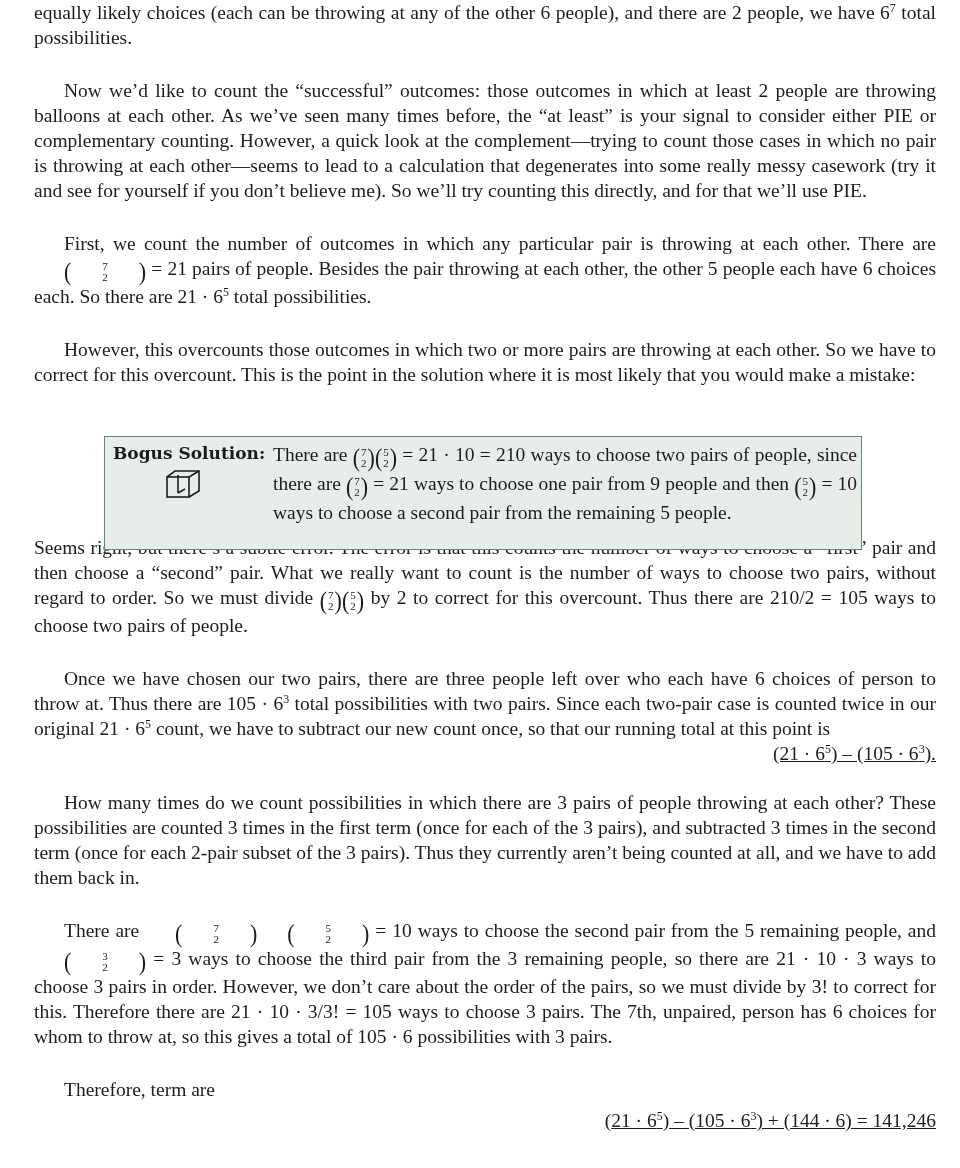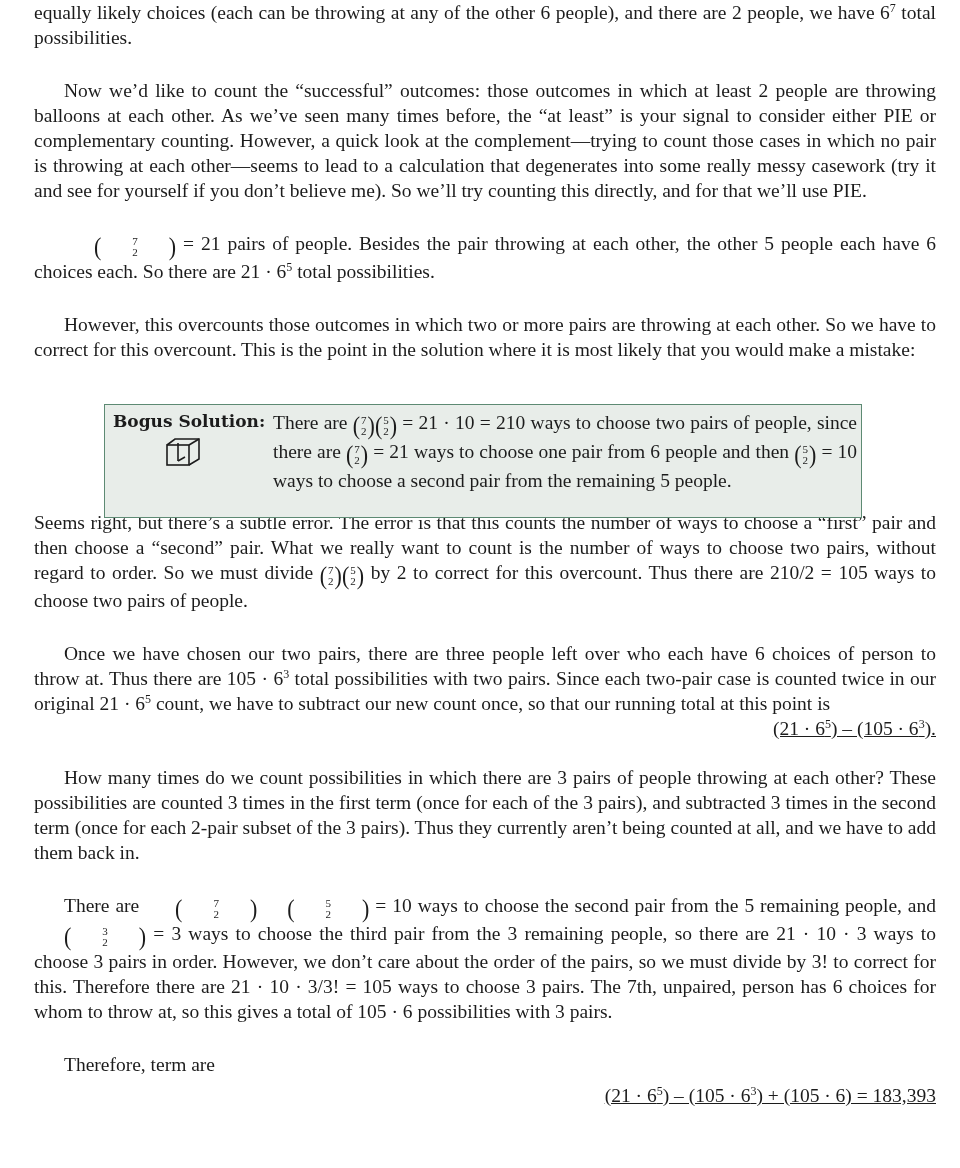--- a/index.html
+++ b/index.html
@@ -7,34 +7,34 @@
          font-family: "Liberation Serif", "DejaVu Serif", serif; color: #1c1c1c; }
   .page { position: absolute; left: 34px; top: 0; width: 902px; font-size: 19.5px; line-height: 25px; text-align: justify; }
   p { margin: 0; }
   .indent { text-indent: 30px; }
   .gap { margin-top: 28px; }
   sup { font-size: 12px; line-height: 0; vertical-align: 7px; }
   .binom { display: inline-flex; align-items: center; vertical-align: -4px; font-size: 20px; }
   .binom .paren { font-size: 22px; transform: scaleY(1.15); display: inline-block; }
   .binom .stack { display: inline-flex; flex-direction: column; font-size: 11px; line-height: 11px; text-align: center; margin: 0 1px; }
   .center { text-align: right; text-decoration: underline; }
-  .bogus { position: absolute; left: 104px; top: 404px; width: 758px; height: 114px; border: 1.5px solid #5d8a73; background: #e8ede9; box-sizing: border-box; }
+  .bogus { position: absolute; left: 104px; top: 436px; width: 758px; height: 114px; border: 1.5px solid #5d8a73; background: #e8ede9; box-sizing: border-box; }
   .bogus-label { position: absolute; left: 8px; top: 6px; font-weight: bold; font-size: 19.5px; font-family: "DejaVu Serif", serif; font-size: 17px; }
   .bogus-text { position: absolute; left: 168px; top: 5px; width: 584px; font-size: 19.5px; line-height: 26px; text-align: justify; }
   .cube { position: absolute; left: 60px; top: 32px; }
 </style>
 </head>
 <body>
 
 <div class="page">
   <p><span>equally likely choices (each can be throwing at any of the other 6 people), and there are 2 people, we have 6</span><sup>7</sup><span> total possibilities.</span></p>
 
   <p class="indent gap">Now we’d like to count the “successful” outcomes: those outcomes in which at least 2 people are throwing balloons at each other. As we’ve seen many times before, the “at least” is your signal to consider either PIE or complementary counting. However, a quick look at the complement—trying to count those cases in which no pair is throwing at each other—seems to lead to a calculation that degenerates into some really messy casework (try it and see for yourself if you don’t believe me). So we’ll try counting this directly, and for that we’ll use PIE.</p>
 
-  <p class="indent gap"><span class="binom">
+  <p class="indent gap"><span>First, we count the number of outcomes in which any particular pair is throwing at each other. There are </span><span class="binom">
         <span class="paren">(</span>
         <span class="stack">
           <span>7</span>
           <span>2</span>
         </span>
         <span class="paren">)</span>
       </span><span> = 21 pairs of people. Besides the pair throwing at each other, the other 5 people each have 6 choices each. So there are 21 · 6</span><sup>5</sup><span> total possibilities.</span></p>
 
   <p class="indent gap">However, this overcounts those outcomes in which two or more pairs are throwing at each other. So we have to correct for this overcount. This is the point in the solution where it is most likely that you would make a mistake:</p>
 
@@ -80,21 +80,21 @@
         <span class="paren">(</span>
         <span class="stack">
           <span>3</span>
           <span>2</span>
         </span>
         <span class="paren">)</span>
       </span><span> = 3 ways to choose the third pair from the 3 remaining people, so there are 21 · 10 · 3 ways to choose 3 pairs in order. However, we don’t care about the order of the pairs, so we must divide by 3! to correct for this. Therefore there are 21 · 10 · 3/3! = 105 ways to choose 3 pairs. The 7th, unpaired, person has 6 choices for whom to throw at, so this gives a total of 105 · 6 possibilities with 3 pairs.</span></p>
 
   <p class="indent gap">Therefore, term are</p>
 
-  <p class="center" style="margin-top:6px"><span>(21 · 6</span><sup>5</sup><span>) – (105 · 6</span><sup>3</sup><span>) + (105 · 6) = 183,393</span></p>
+  <p class="center" style="margin-top:6px"><span>(21 · 6</span><sup>5</sup><span>) – (105 · 6</span><sup>3</sup><span>) + (144 · 6) = 141,246</span></p>
 </div>
 
 <div class="bogus">
   <div class="bogus-label">Bogus Solution:</div>
   <svg class="cube" width="36" height="30" viewBox="0 0 36 30">
     <g fill="none" stroke="#1c1c1c" stroke-width="1.6">
       <rect x="2" y="8" width="22" height="20"></rect>
       <polyline points="2,8 10,2 34,2 34,22 24,28"></polyline>
       <line x1="24" y1="8" x2="34" y2="2"></line>
       <line x1="13" y1="6" x2="13" y2="24"></line>
@@ -115,21 +115,21 @@
           <span>2</span>
         </span>
         <span class="paren">)</span>
       </span><span> = 21 · 10 = 210 ways to choose two pairs of people, since there are </span><span class="binom">
         <span class="paren">(</span>
         <span class="stack">
           <span>7</span>
           <span>2</span>
         </span>
         <span class="paren">)</span>
-      </span><span> = 21 ways to choose one pair from 6 people and then </span><span class="binom">
+      </span><span> = 21 ways to choose one pair from 9 people and then </span><span class="binom">
         <span class="paren">(</span>
         <span class="stack">
           <span>5</span>
           <span>2</span>
         </span>
         <span class="paren">)</span>
       </span><span> = 10 ways to choose a second pair from the remaining 5 people.</span></div>
 </div>
 
 </body></html>

